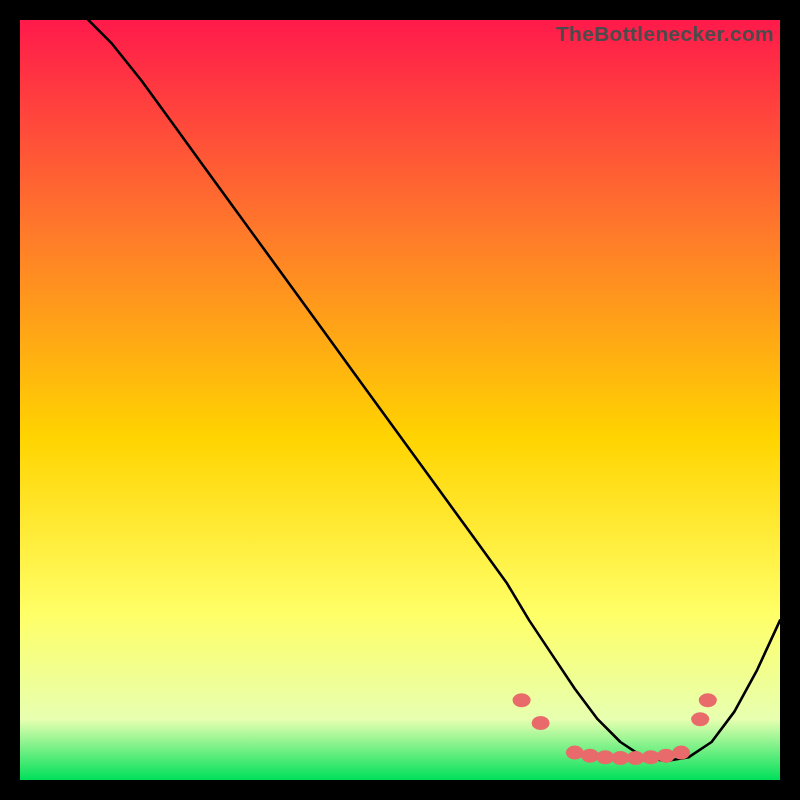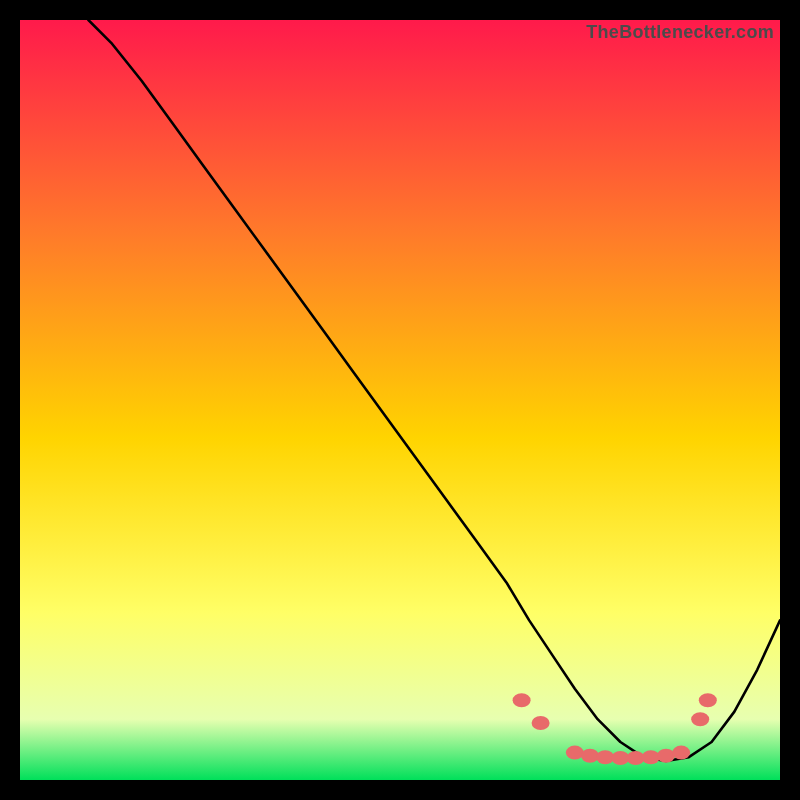--- a/index.html
+++ b/index.html
@@ -23,21 +23,21 @@
     left: 0;
     top: 0;
     width: 760px;
     height: 760px;
   }
   .watermark {
     position: absolute;
     top: 2px;
     right: 6px;
     font-family: Arial, Helvetica, sans-serif;
-    font-size: 18px;
+    font-size: 21px;
     font-weight: 600;
     color: #4b4b4b;
     letter-spacing: 0.3px;
     user-select: none;
   }
 </style>
 </head>
 <body>
 
 <div class="frame">

